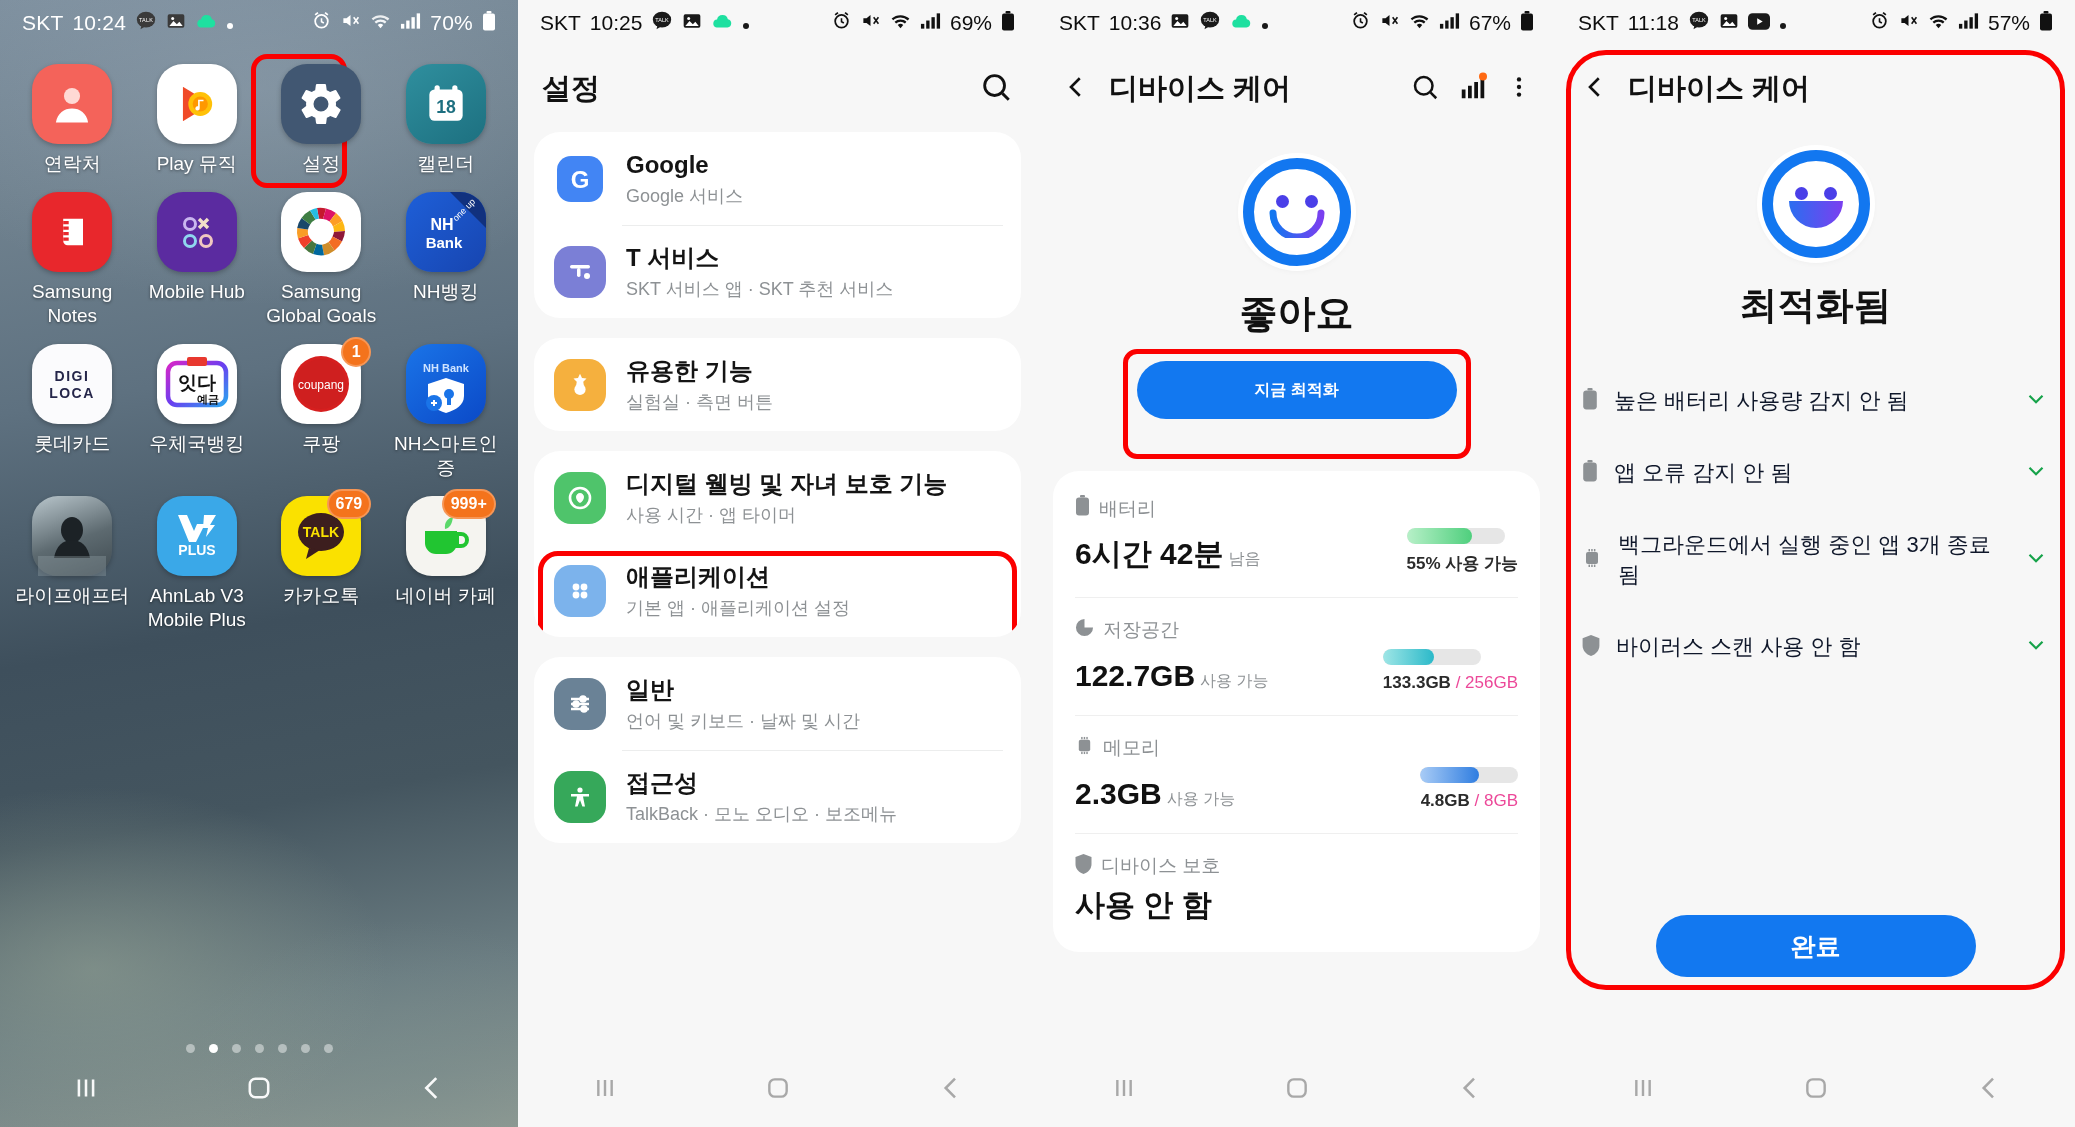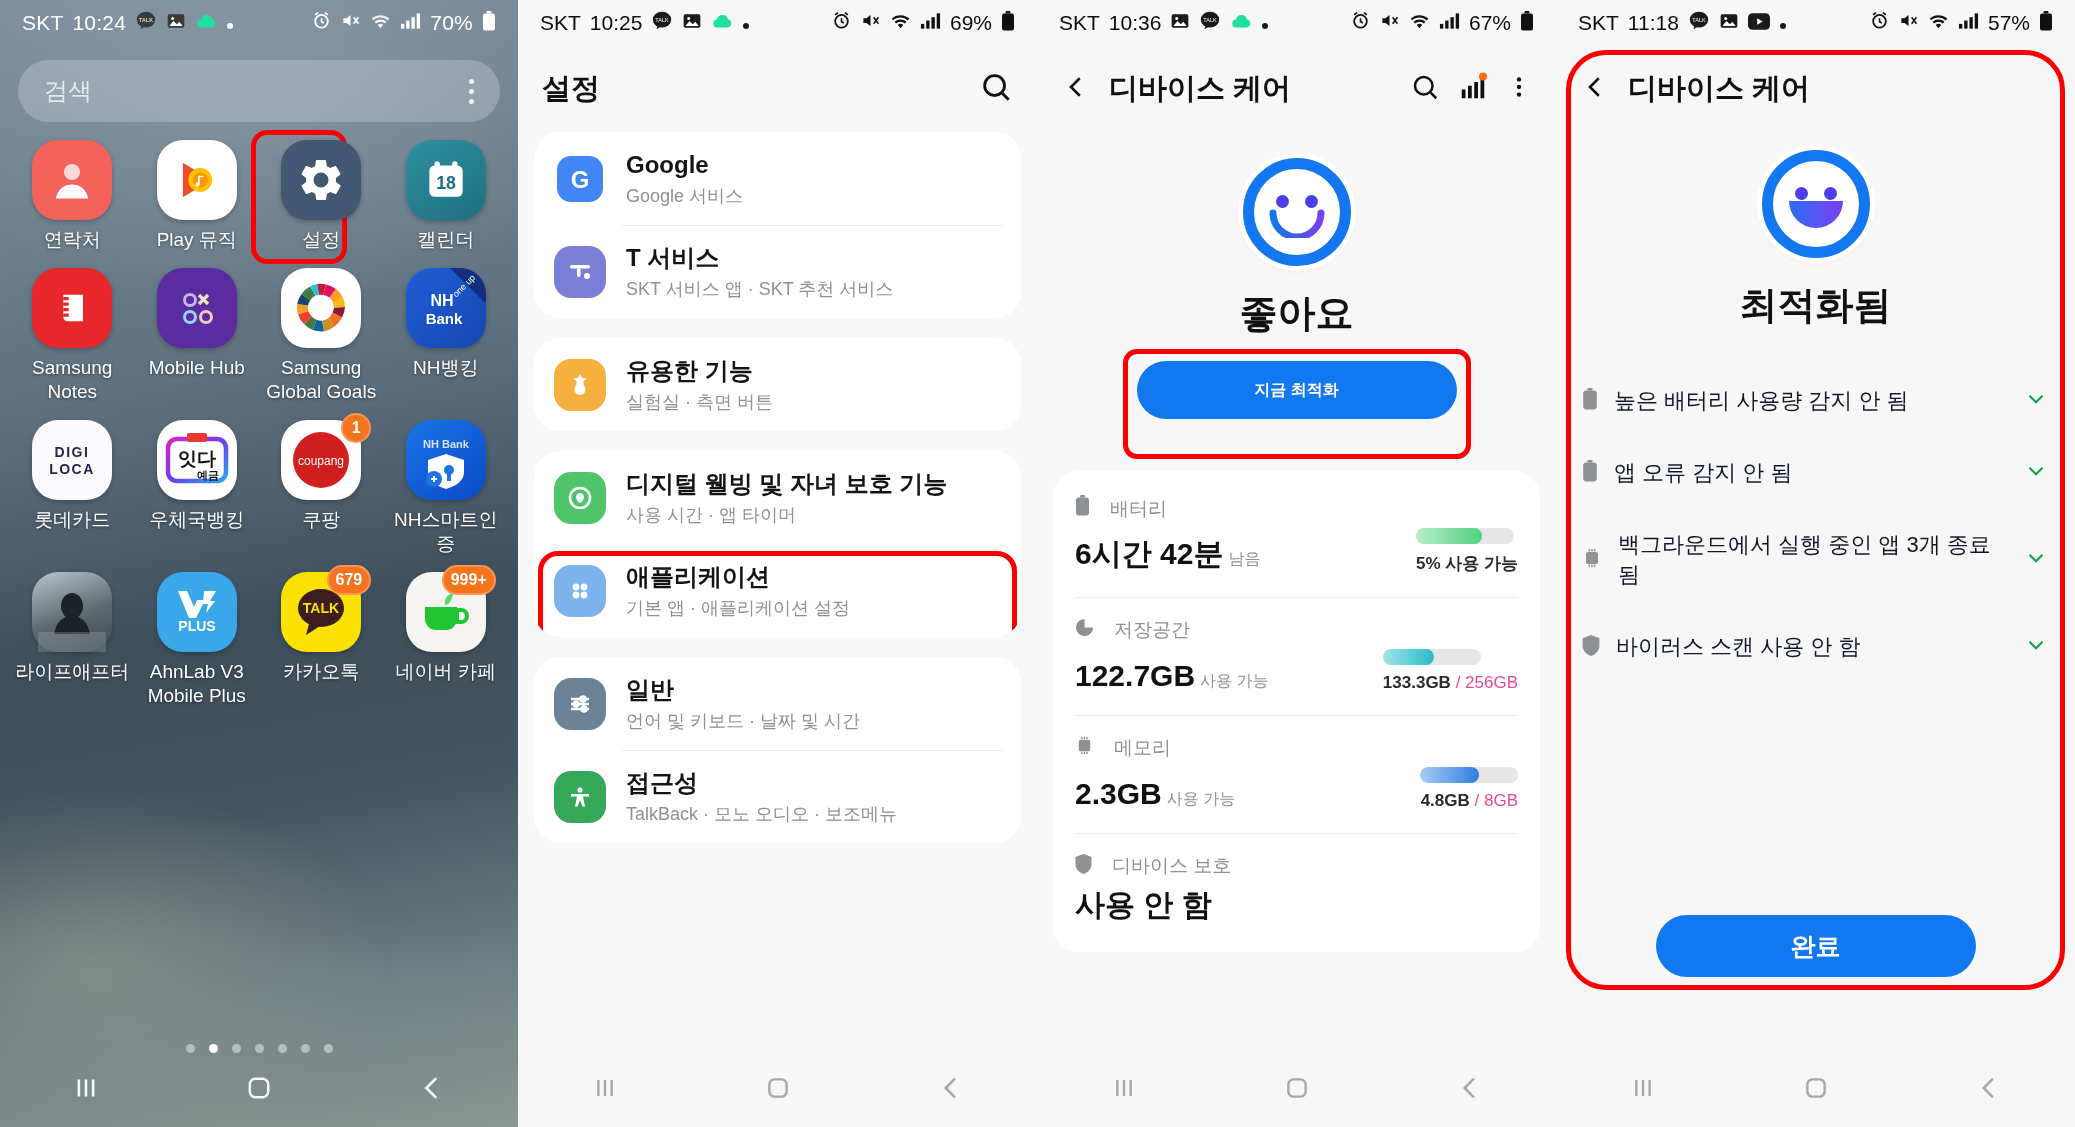--- a/index.html
+++ b/index.html
@@ -101,21 +101,21 @@
   .status-big { font-size:38px; font-weight:bold; color:#111; margin-top:22px;font-family:Liberation Mono, monospace; }
   .opt-btn {
     margin:22px auto 0; width:320px; height:58px; border-radius:33px;
     background:#1278f0; color:#fff; font-size:16px; font-weight:bold;
     display:flex; align-items:center; justify-content:center; border:none; cursor:pointer;
   }
   .hl { position:absolute; border:5px solid #fb0000; border-radius:14px; pointer-events:none; }
   .metrics { background:#fff; border-radius:26px; margin:18px 16px 0; padding:4px 22px; }
   .metric { padding:20px 0 22px; position:relative; }
   .metric + .metric::before { content:""; position:absolute; top:0; left:0; right:0; height:1px; background:#efefef; }
-  .m-head { display:flex; align-items:center; gap:20px; color:#8d9194; font-size:19px; }
+  .m-head { display:flex; align-items:center; gap:9px; color:#8d9194; font-size:19px; }
   .m-body { display:flex; align-items:flex-end; justify-content:space-between; margin-top:6px; }
   .m-val { font-size:30px; font-weight:bold; color:#111; }
   .m-val small { font-size:16px; font-weight:normal; color:#8d9194; margin-left:5px; }
   .m-right { text-align:right; }
   .bar { width:98px; height:16px; border-radius:8px; background:#e6e6e6; overflow:hidden; }
   .bar i { display:block; height:100%; border-radius:8px; }
   .m-cap { font-size:17px; font-weight:bold; color:#2b2b2b; margin-top:8px; }
   .m-cap .dim { color:#ec4899; font-weight:normal; }
 
   
@@ -201,28 +201,20 @@
         <span>70%</span>
         <span>
           <svg width="14" height="20" viewBox="0 0 14 20" fill="#fff">
               <rect x="4.5" y="0" width="5" height="2.5" rx="1"></rect>
               <rect x="1" y="2.5" width="12" height="17" rx="2"></rect>
             </svg>
         </span>
       </div>
     </div>
 
-    <div class="searchbar">
-      <span class="ph">검색</span>
-      <span class="kebab-w">
-          <i></i>
-          <i></i>
-          <i></i>
-        </span>
-    </div>
 
     <div class="appgrid">
 
       <div class="app">
         <div class="app-ic" style="background:#f4635a">
           <svg width="46" height="46" viewBox="0 0 40 40">
               <circle cx="20" cy="13" r="7" fill="#ffd9d4"></circle>
               <path d="M6 36c1.5-8 7-12 14-12s12.5 4 14 12z" fill="#fff"></path>
             </svg>
         </div>
@@ -733,21 +725,21 @@
                 <rect x="1" y="2.5" width="13" height="18" rx="3"></rect>
               </svg></span>
           <span>배터리</span>
         </div>
         <div class="m-body">
           <div class="m-val"><span>6시간 42분</span><small>남음</small></div>
           <div class="m-right">
             <div class="bar">
                 <i style="width:67%;background:linear-gradient(90deg,#b7f0c8,#4fcf7d)"></i>
               </div>
-            <div class="m-cap"><span>5% 사용 가능</span></div>
+            <div class="m-cap"><span>55% 사용 가능</span></div>
           </div>
         </div>
       </div>
 
       <div class="metric">
         <div class="m-head">
           <span><svg width="19" height="19" viewBox="0 0 20 20" fill="#8d9194">
                 <path d="M10 1a9 9 0 1 0 9 9h-9z"></path>
               </svg></span>
           <span>저장공간</span>

